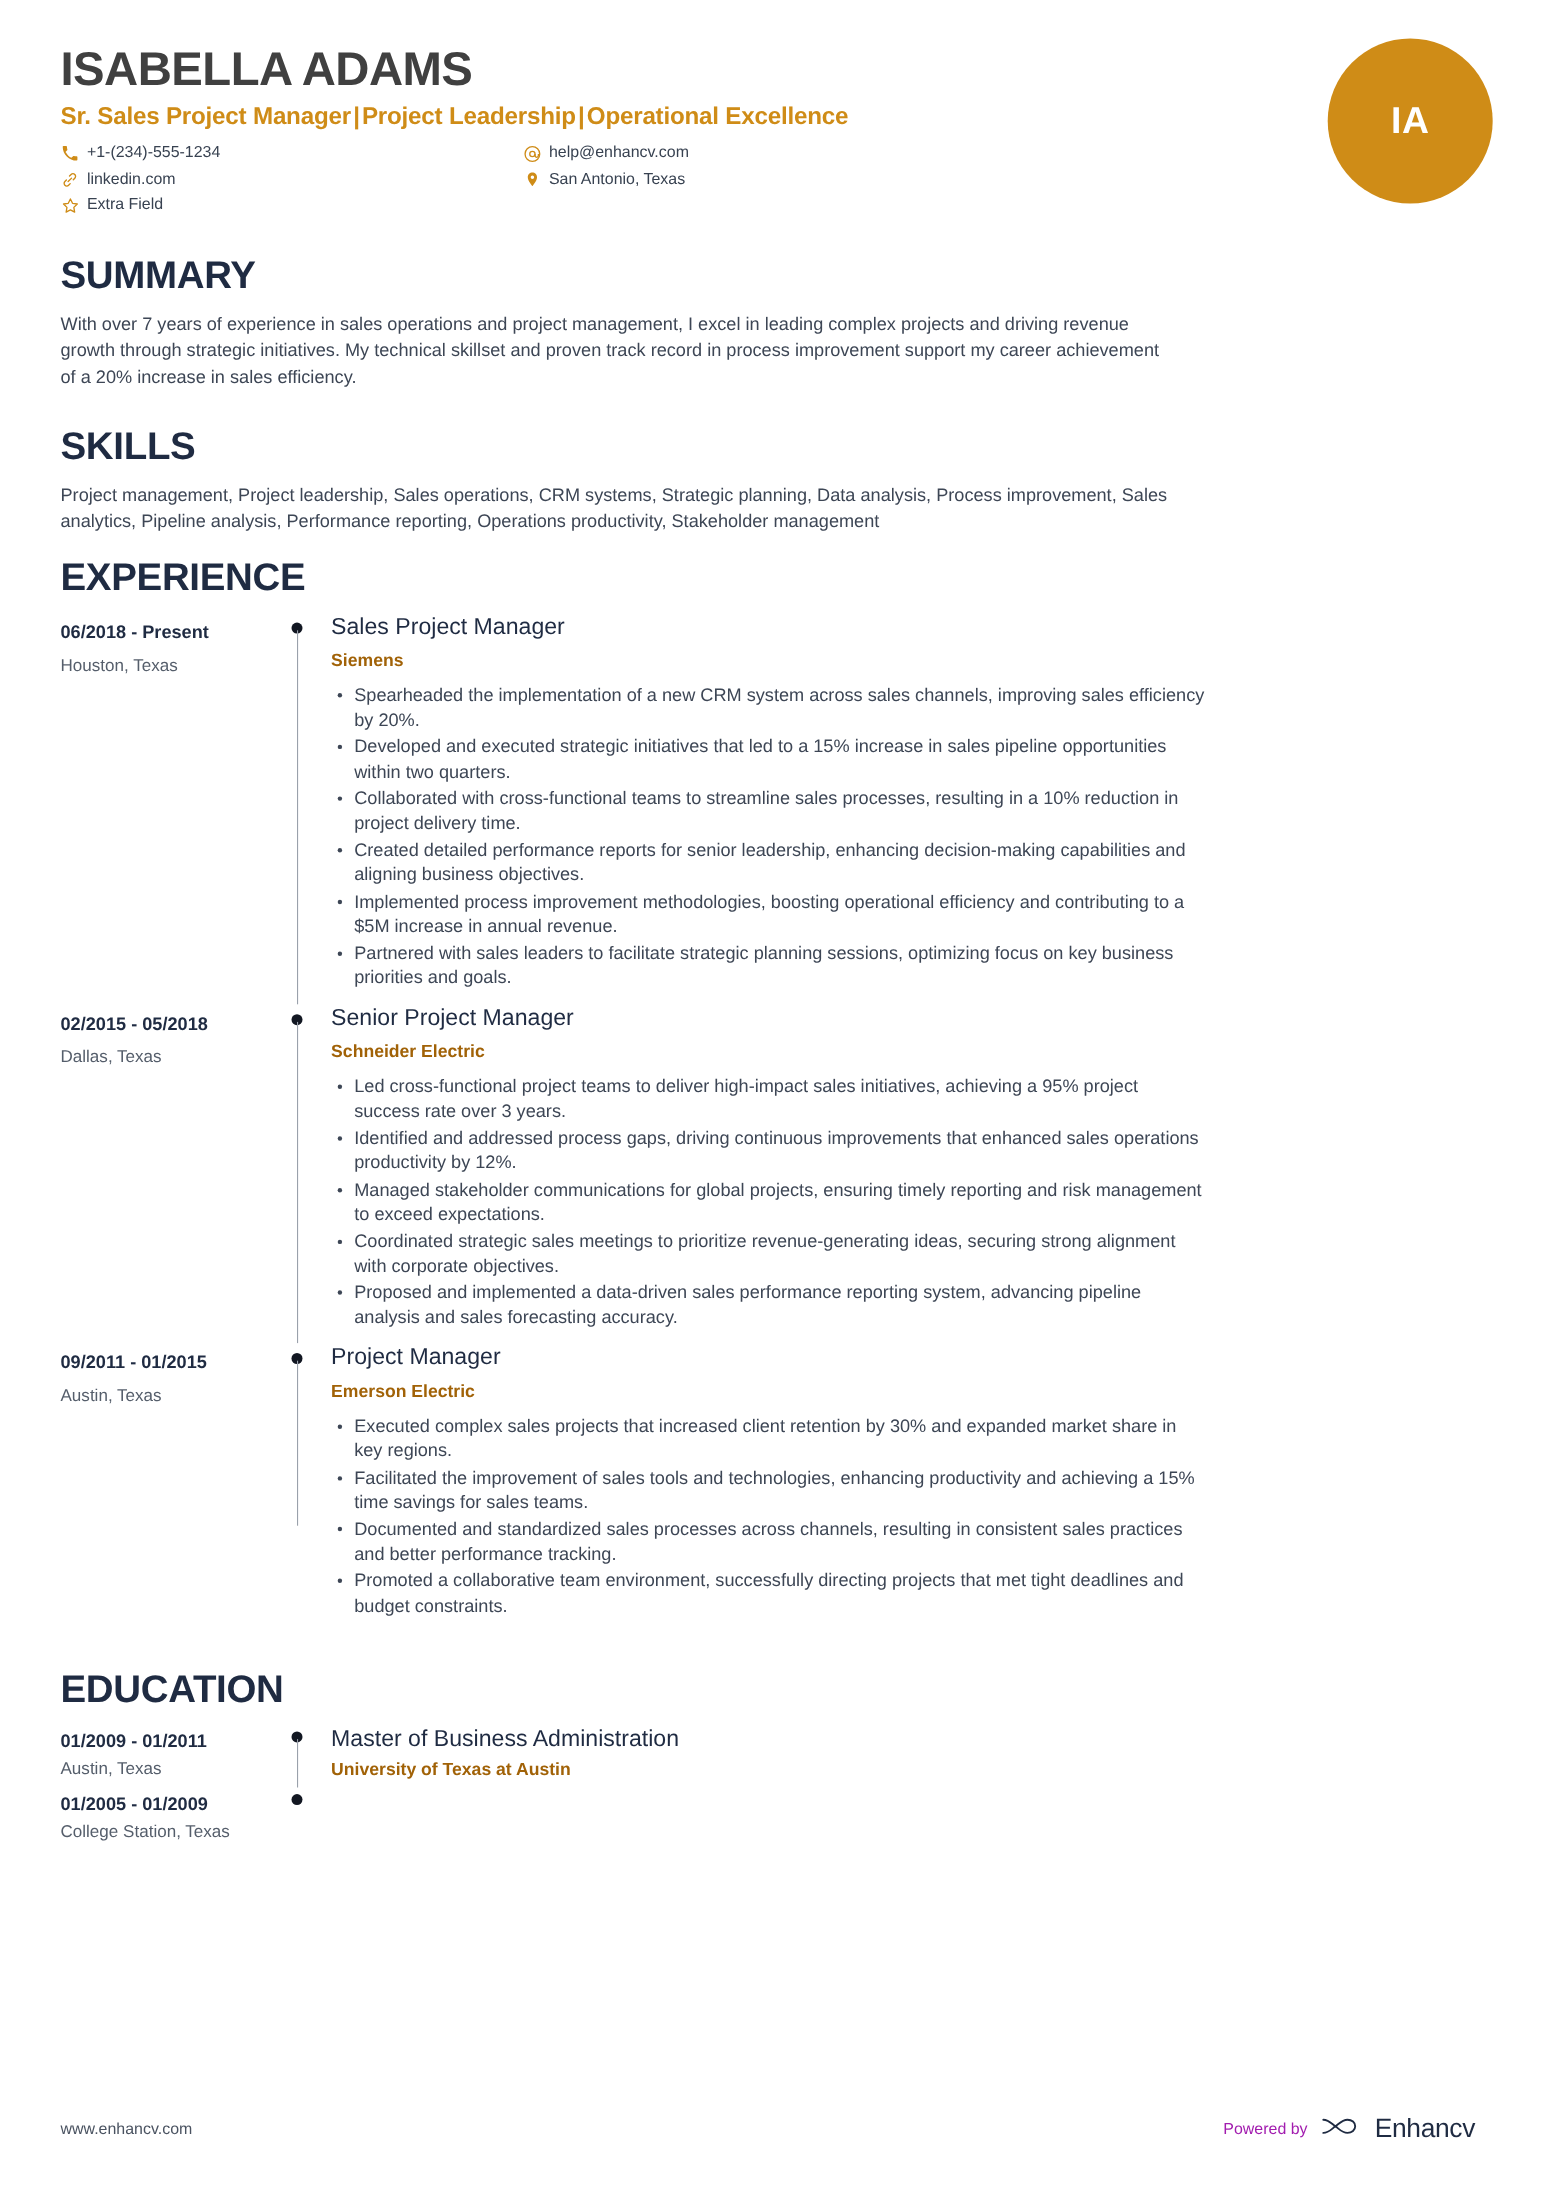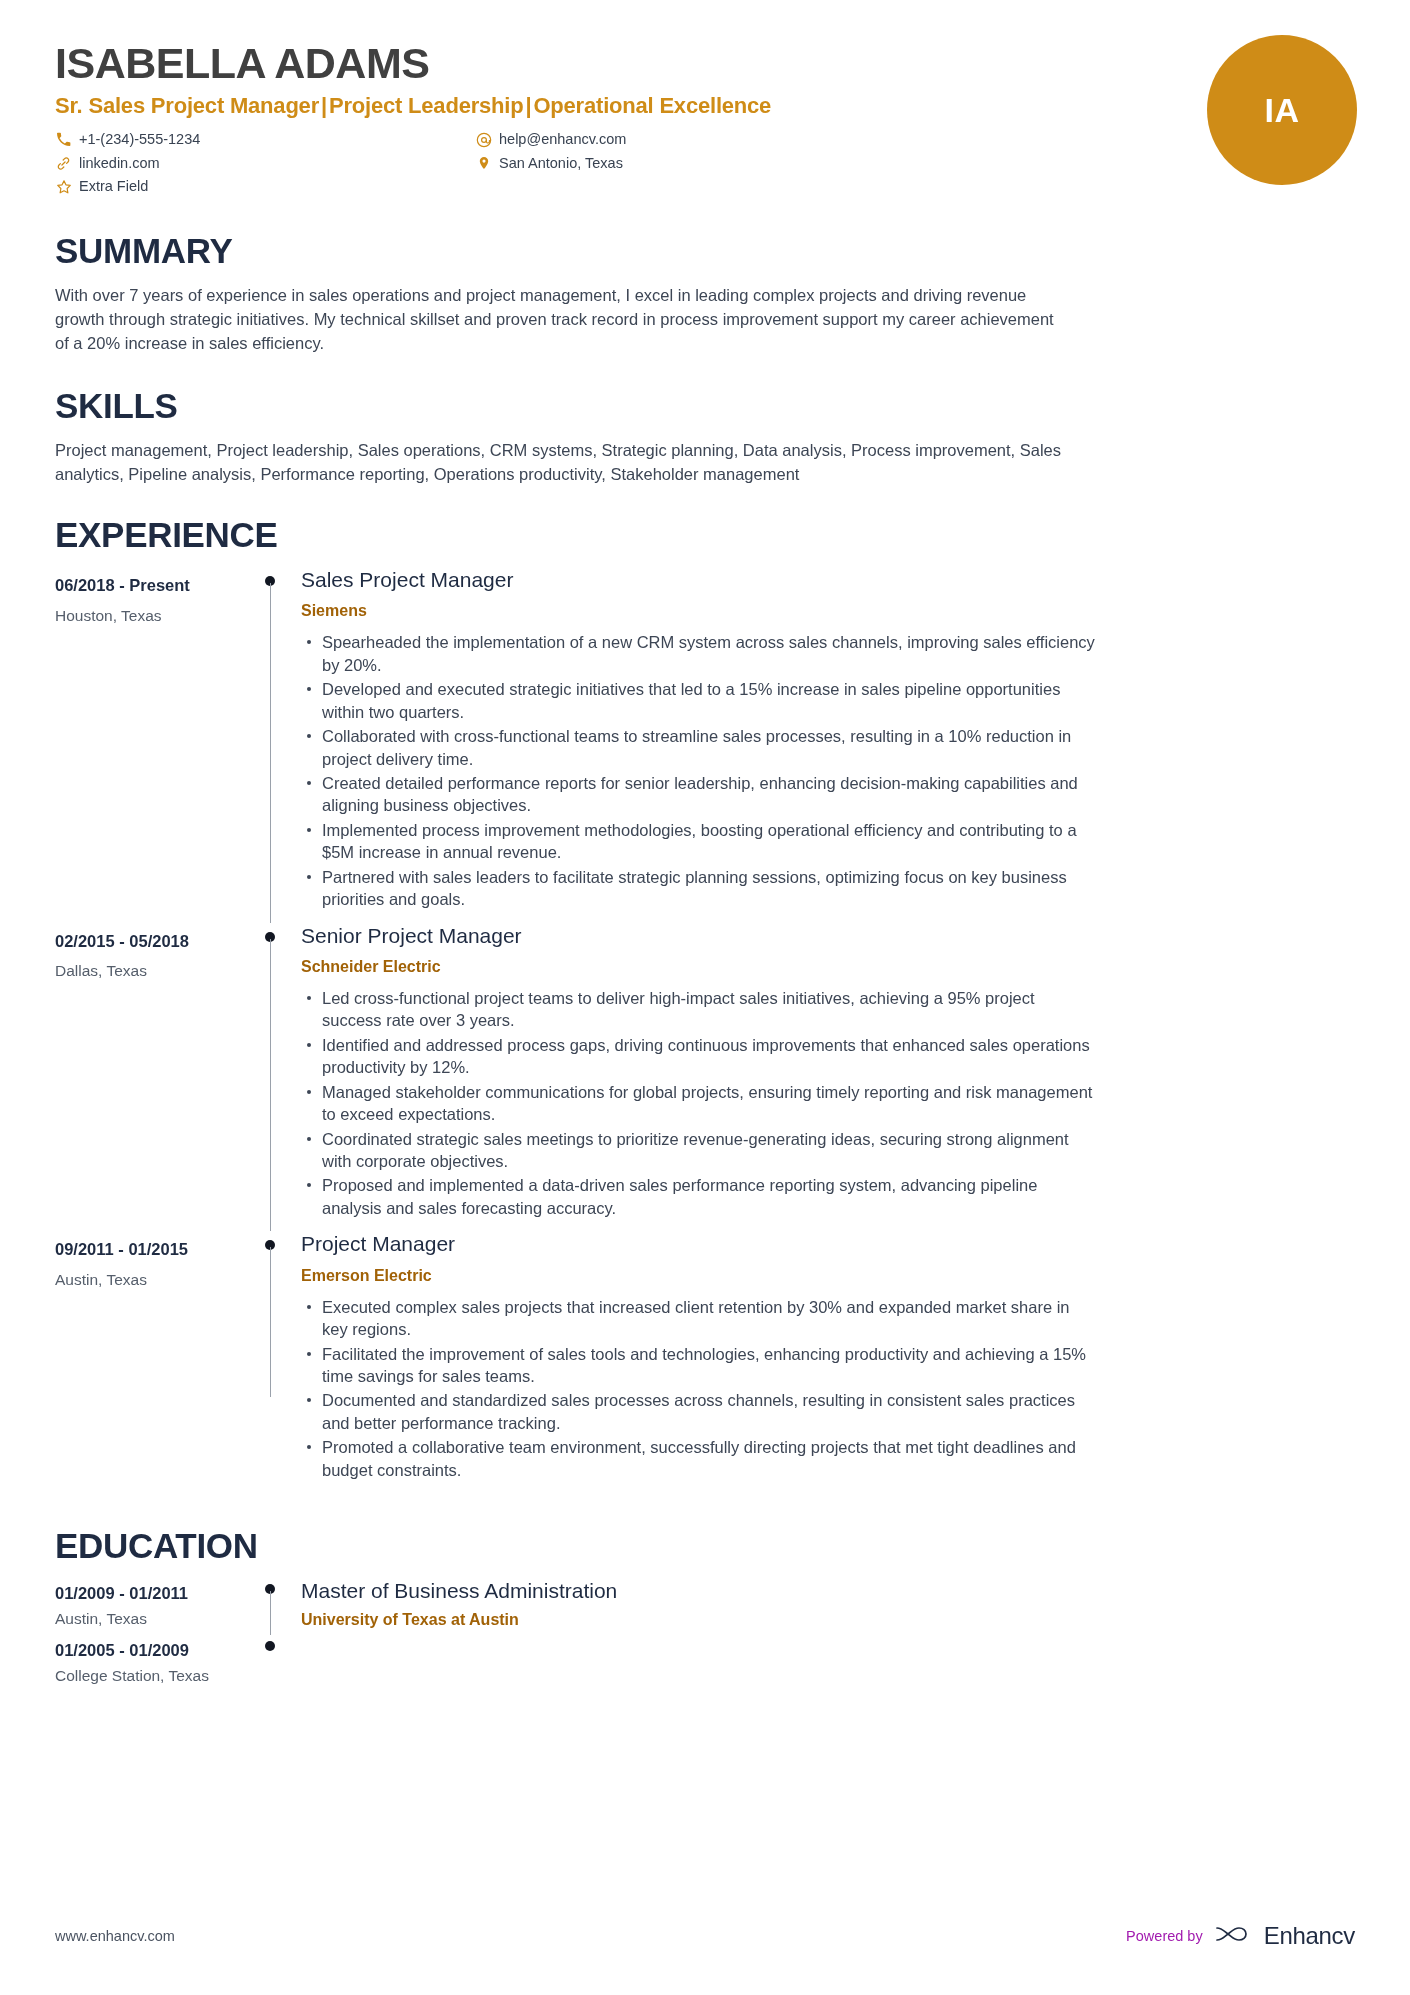--- a/index.html
+++ b/index.html
@@ -107,21 +107,21 @@
     font-size: 35px;
     font-weight: bold;
     color: #1f2b42;
     text-transform: uppercase;
     letter-spacing: -0.3px;
     margin: 0;
     line-height: 1.15;
   }
   .summary-wrap { margin-top: 34px; }
   .skills-wrap { margin-top: 30px; }
-  .experience-wrap { margin-top: 28px; }
+  .experience-wrap { margin-top: 18px; }
   .education-wrap { margin-top: 33px; }
 
   .body-text {
     font-size: 16.5px;
     color: #3d4655;
     line-height: 1.45;
     margin-top: 13px;
     max-width: 1010px;
   }
 
@@ -226,21 +226,21 @@
   .edu .entry-body { padding-bottom: 6px; }
   .edu .entry-title { font-size: 21px; }
   .edu .entry-org { margin-top: 6px; }
   .edu .entry-rail .dot { top: 6px; }
   .edu .entry-rail .line { top: 13px; }
 
   
   .footer {
     position: absolute;
     left: 55px;
-    right: 55px;
+    right: 69px;
     bottom: 44px;
     display: flex;
     align-items: center;
     justify-content: space-between;
     margin-top: 32px;
   }
   .footer-url {
     font-size: 14.5px;
     color: #4a5361;
   }

